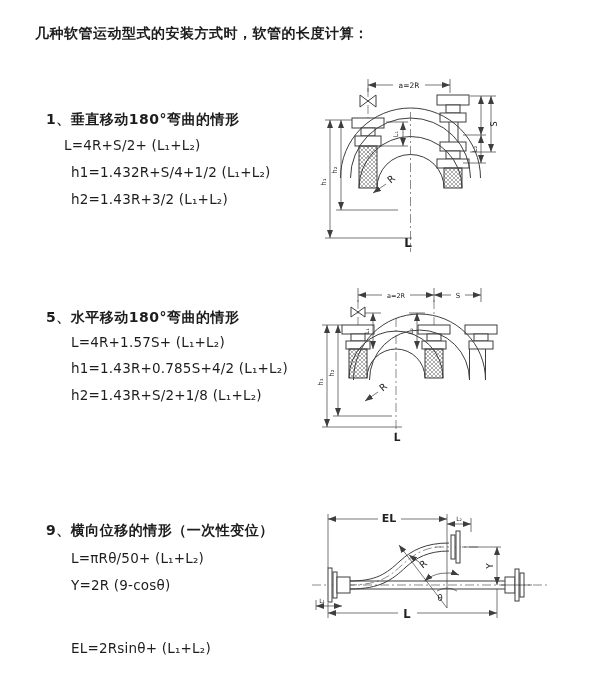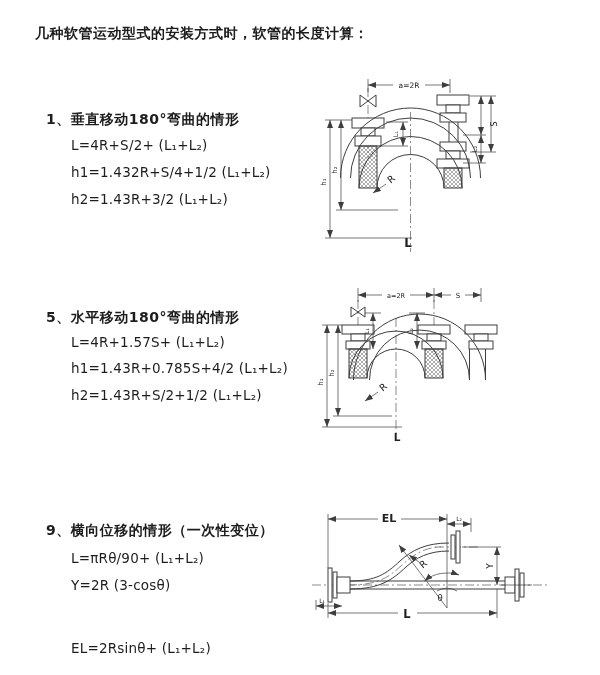--- a/index.html
+++ b/index.html
@@ -17,36 +17,36 @@
 </style>
 </head>
 <body>
 
 <div class="canvas">
 
   <div class="title">几种软管运动型式的安装方式时，软管的长度计算：</div>
 
   <div>
     <div class="sec-heading" style="left:46px;top:111px">1、垂直移动180°弯曲的情形</div>
-    <div class="formula" style="left:71px;top:137px">L=4R+S/2+ (L₁+L₂)</div>
+    <div class="formula" style="left:64px;top:137px">L=4R+S/2+ (L₁+L₂)</div>
     <div class="formula" style="left:71px;top:164px">h1=1.432R+S/4+1/2 (L₁+L₂)</div>
     <div class="formula" style="left:71px;top:191px">h2=1.43R+3/2 (L₁+L₂)</div>
   </div>
 
   <div>
     <div class="sec-heading" style="left:46px;top:309px">5、水平移动180°弯曲的情形</div>
     <div class="formula" style="left:71px;top:334px">L=4R+1.57S+ (L₁+L₂)</div>
     <div class="formula" style="left:71px;top:360px">h1=1.43R+0.785S+4/2 (L₁+L₂)</div>
-    <div class="formula" style="left:71px;top:387px">h2=1.43R+S/2+1/2 (L₁+L₂)</div>
+    <div class="formula" style="left:71px;top:387px">h2=1.43R+S/2+1/8 (L₁+L₂)</div>
   </div>
 
   <div>
     <div class="sec-heading" style="left:46px;top:522px">9、横向位移的情形（一次性变位）</div>
-    <div class="formula" style="left:71px;top:550px">L=πRθ/90+ (L₁+L₂)</div>
-    <div class="formula" style="left:71px;top:577px">Y=2R (3-cosθ)</div>
+    <div class="formula" style="left:71px;top:550px">L=πRθ/50+ (L₁+L₂)</div>
+    <div class="formula" style="left:71px;top:577px">Y=2R (9-cosθ)</div>
     <div class="formula" style="left:71px;top:640px">EL=2Rsinθ+ (L₁+L₂)</div>
   </div>
 
   <svg style="left:310px;top:70px" width="290" height="190" viewBox="310 70 290 190">
     <defs>
       <pattern id="b1" width="4" height="4" patternUnits="userSpaceOnUse">
         <path d="M0,4 L4,0 M0,0 L4,4" stroke="#6a6a6a" stroke-width=".55"></path>
       </pattern>
       <marker id="a1" markerWidth="9" markerHeight="7" refX="8" refY="3" orient="auto-start-reverse" markerUnits="userSpaceOnUse">
         <path d="M0,0 L8,3 L0,6 z" fill="#3e3e3e"></path>

